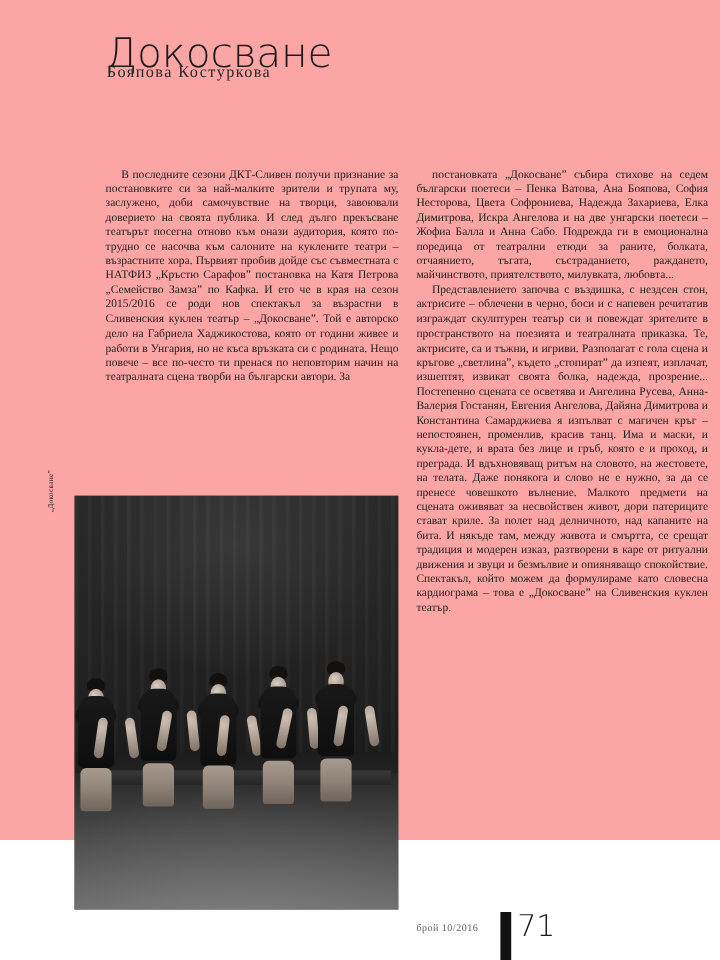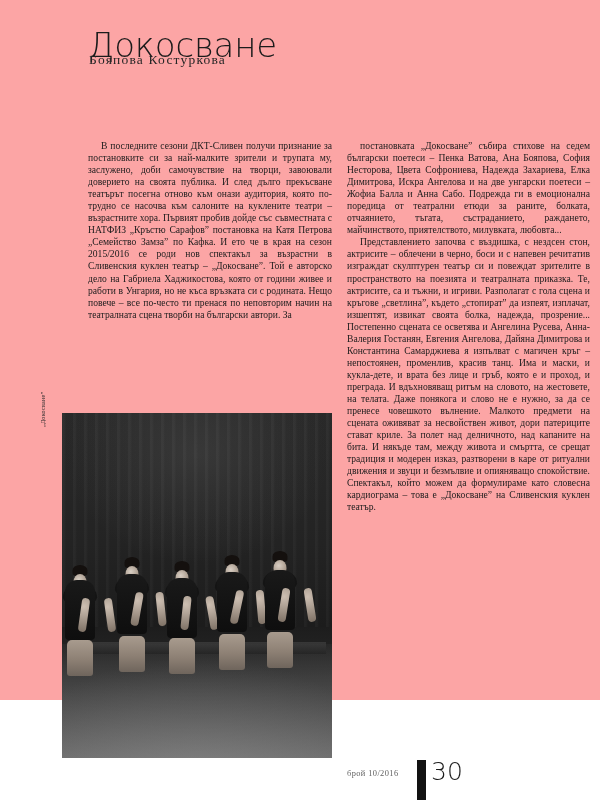--- a/index.html
+++ b/index.html
@@ -290,16 +290,16 @@
         <div class="arm" style="left:26px;bottom:50px;transform:rotate(-9deg);"></div>
         <div class="legs" style="bottom:4px;"></div>
       </div>
     </div>
     <div class="caption">„Докосване”</div>
   </div>
 
   <div class="footer">
     <div class="issue">брой 10/2016</div>
     <div class="folio-bar"></div>
-    <div class="pagenum">30</div>
+    <div class="pagenum">71</div>
   </div>
 
 </div>
 
 </body></html>

